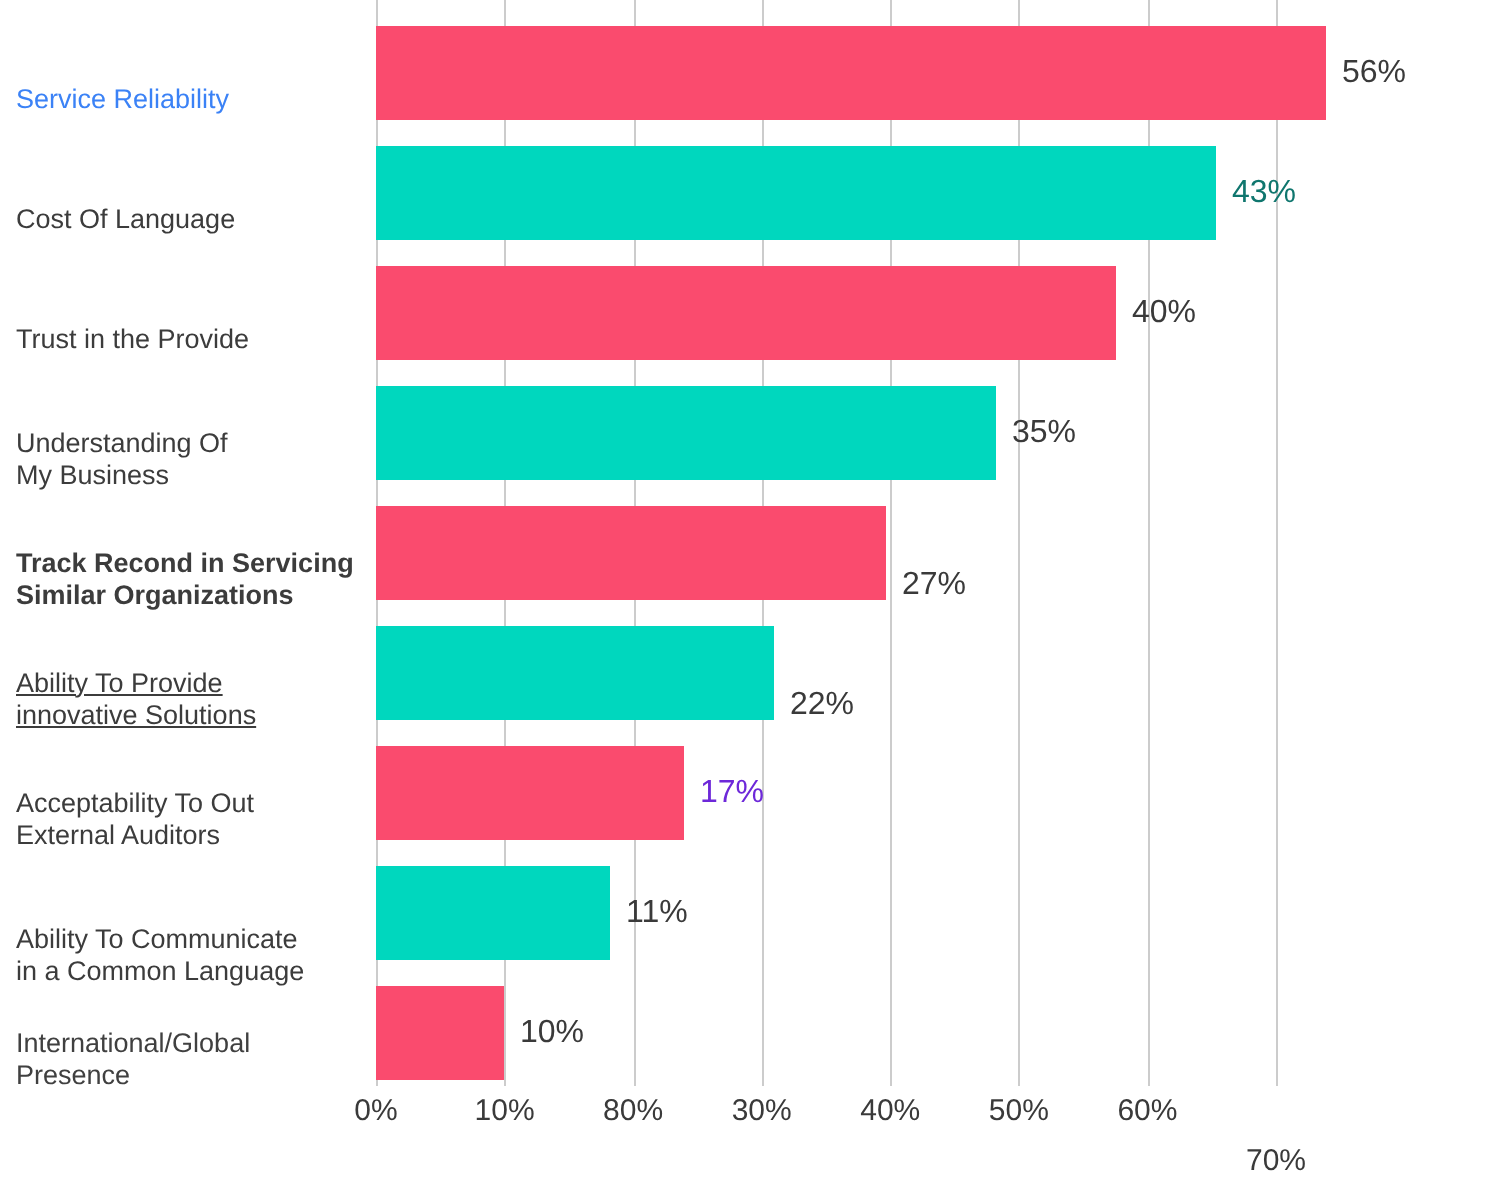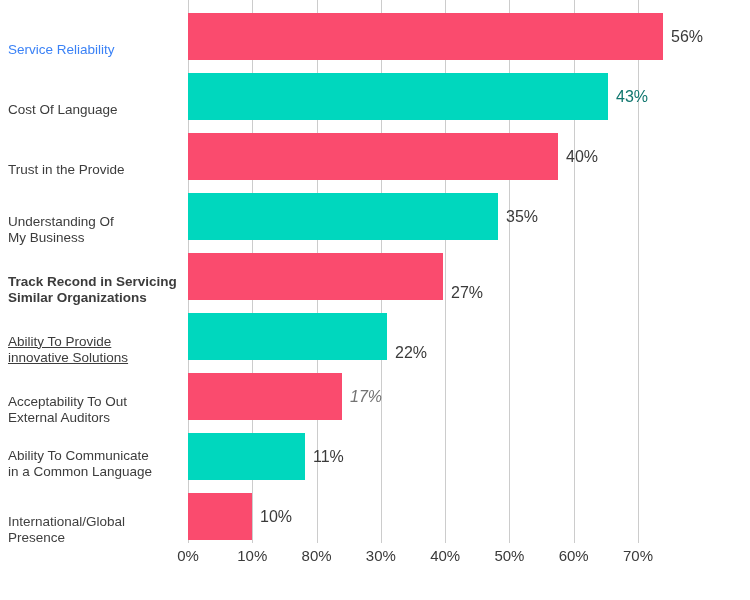--- a/index.html
+++ b/index.html
@@ -110,47 +110,47 @@
       </div>
   </div>
 
   <div id="value-labels">
       <div class="value-label" style="left: 671px; top: 28.5px; color: rgb(58, 58, 58);">56%</div>
       <div class="value-label" style="left: 616px; top: 88.5px; color: #0f766e;">43%</div>
       <div class="value-label" style="left: 566px; top: 148.5px; color: rgb(58, 58, 58);">40%</div>
       <div class="value-label" style="left: 506px; top: 208.5px; color: rgb(58, 58, 58);">35%</div>
       <div class="value-label" style="left: 451px; top: 268.5px; color: rgb(58, 58, 58); margin-top: 16px;">27%</div>
       <div class="value-label" style="left: 395px; top: 328.5px; color: rgb(58, 58, 58); margin-top: 16px;">22%</div>
-      <div class="value-label" style="left: 350px; top: 388.5px; color: #737373; font-style: italic;">17%</div>
+      <div class="value-label" style="left: 350px; top: 388.5px; color: #6d28d9;">17%</div>
       <div class="value-label" style="left: 313px; top: 448.5px; color: rgb(58, 58, 58);">11%</div>
       <div class="value-label" style="left: 260px; top: 508.5px; color: rgb(58, 58, 58);">10%</div>
     </div>
 
   <div id="category-labels">
       <div class="cat-label" style="top: 41.5px; color: #3b82f6;">Service Reliability</div>
       <div class="cat-label" style="top: 101.5px; color: rgb(60, 60, 60);">Cost Of Language</div>
       <div class="cat-label" style="top: 161.5px; color: rgb(60, 60, 60);">Trust in the Provide</div>
       <div class="cat-label" style="top: 213.5px; color: rgb(60, 60, 60);">Understanding Of
 My Business</div>
       <div class="cat-label" style="top: 273.5px; color: rgb(60, 60, 60); font-weight: bold;">Track Recond in Servicing
 Similar Organizations</div>
       <div class="cat-label" style="top: 333.5px; color: rgb(60, 60, 60); text-decoration: underline;">Ability To Provide
 innovative Solutions</div>
       <div class="cat-label" style="top: 393.5px; color: rgb(60, 60, 60);">Acceptability To Out
 External Auditors</div>
-      <div class="cat-label" style="top: 448px; color: rgb(60, 60, 60);">Ability To Communicate
+      <div class="cat-label" style="top: 462px; color: rgb(60, 60, 60);">Ability To Communicate
 in a Common Language</div>
       <div class="cat-label" style="top: 513.5px; color: #404040;">International/Global
 Presence</div>
     </div>
 
   <div id="x-axis">
       <div class="tick-label" style="left: 188px; color: rgb(58, 58, 58);">0%</div>
       <div class="tick-label" style="left: 252.286px; color: rgb(58, 58, 58);">10%</div>
       <div class="tick-label" style="left: 316.571px; color: rgb(58, 58, 58);">80%</div>
       <div class="tick-label" style="left: 380.857px; color: rgb(58, 58, 58);">30%</div>
       <div class="tick-label" style="left: 445.143px; color: rgb(58, 58, 58);">40%</div>
       <div class="tick-label" style="left: 509.429px; color: rgb(58, 58, 58);">50%</div>
       <div class="tick-label" style="left: 573.714px; color: rgb(58, 58, 58);">60%</div>
-      <div class="tick-label" style="left: 638px; color: rgb(58, 58, 58);">70%</div>
+      <div class="tick-label" style="left: 638px; color: rgb(58, 58, 58); margin-top: 25px;">70%</div>
     </div>
 
 </div>
 
 </body></html>

